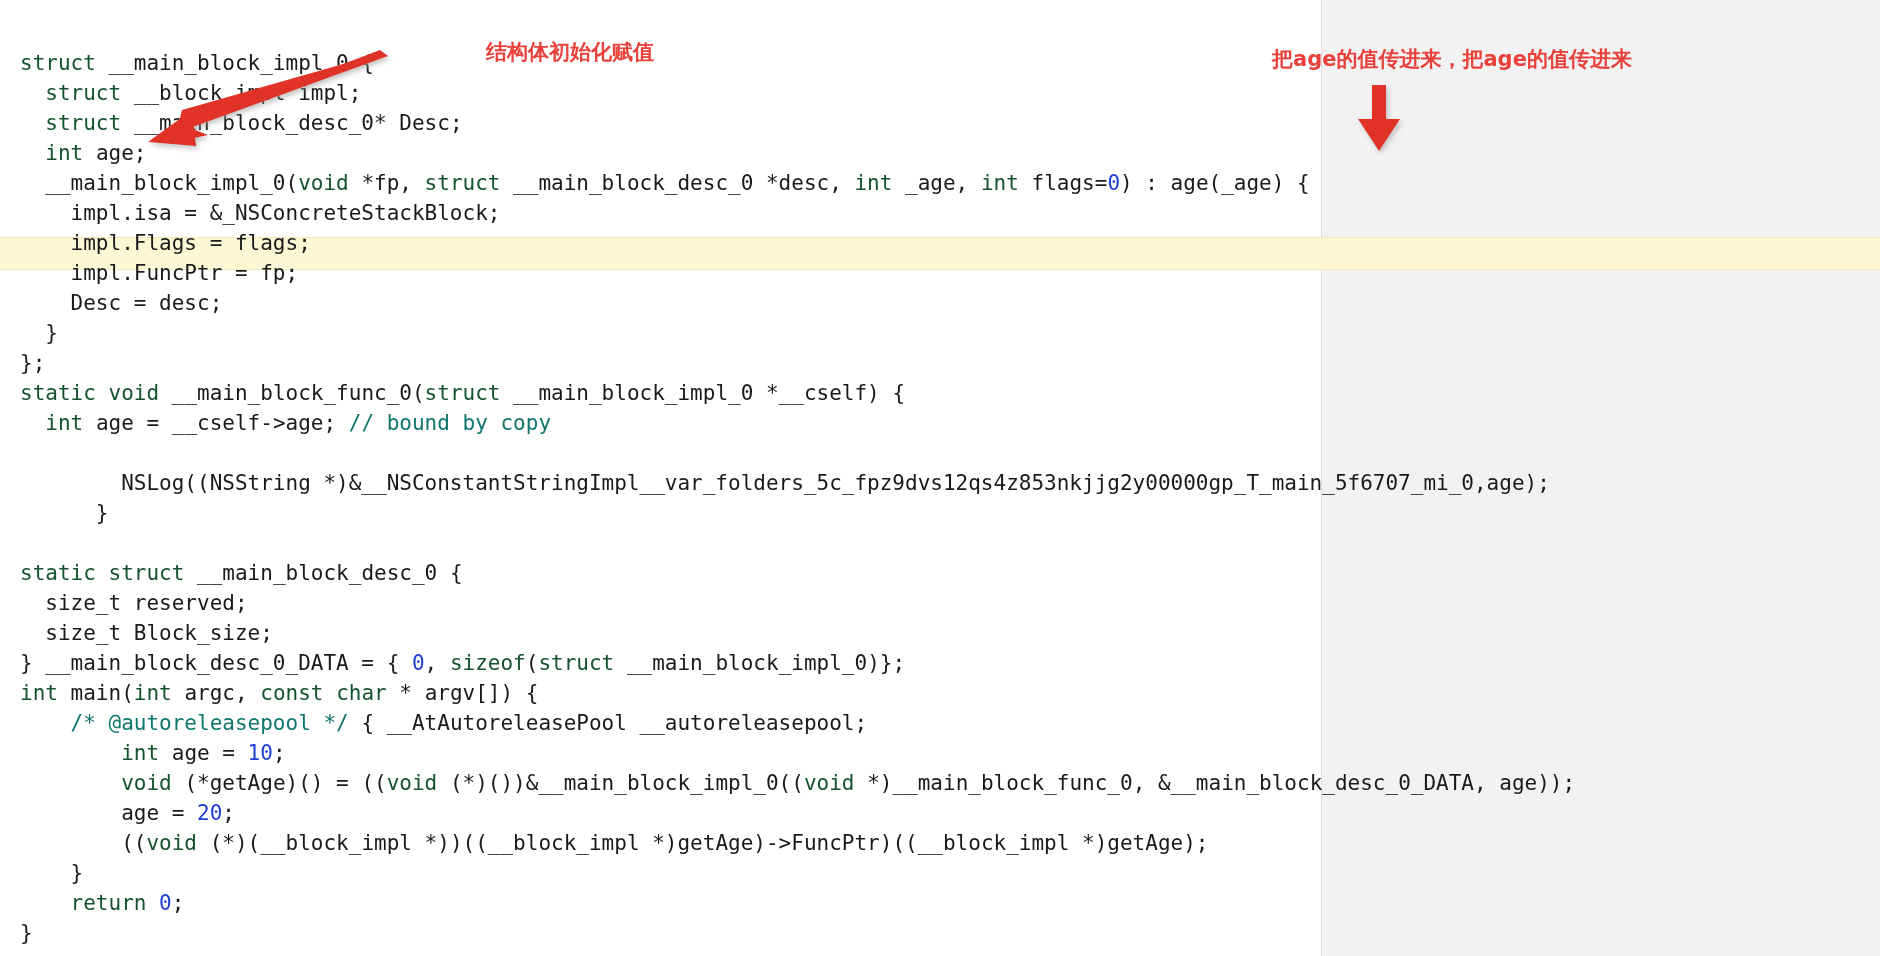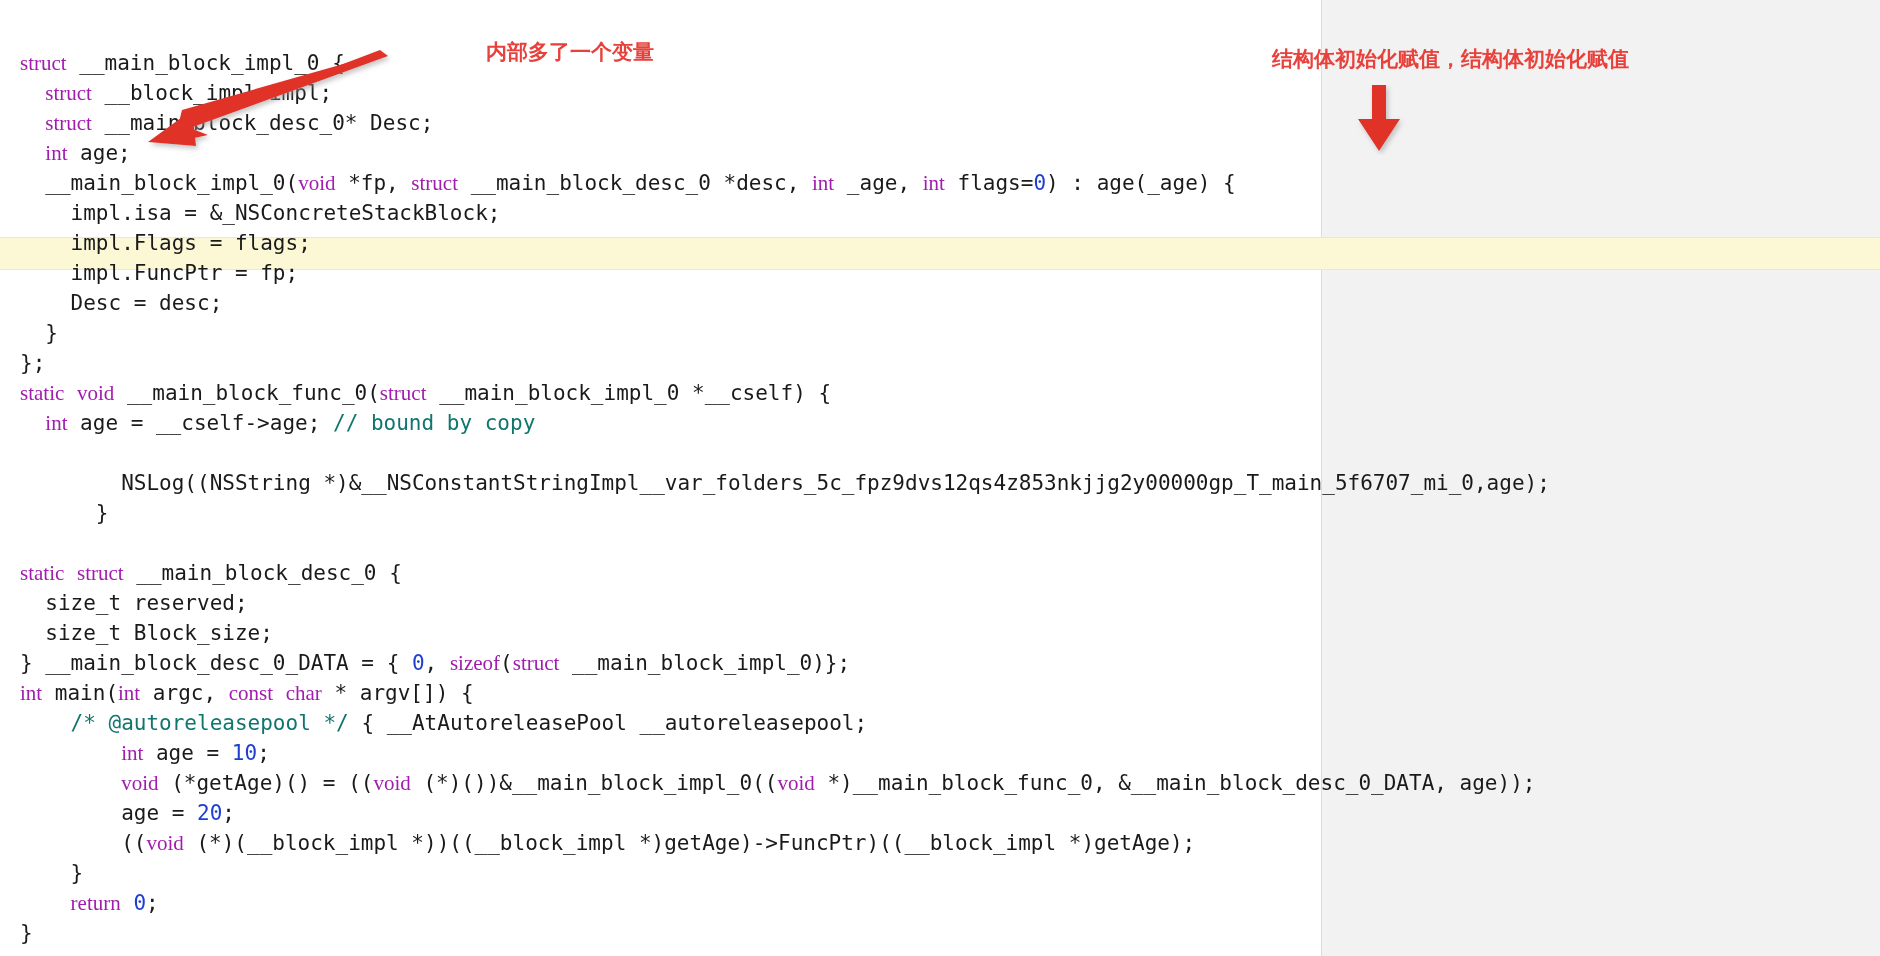--- a/index.html
+++ b/index.html
@@ -48,21 +48,21 @@
     color: #1a1a1a;
     white-space: pre;
     letter-spacing: 0px;
   }
   .ln {
     display: block;
     height: 30px;
     padding-left: 20px;
     white-space: pre;
   }
-  .kw   { color: #a21caf; font-family: Liberation Serif, serif; }
+  .kw   { color: #14532d; }
   .num  { color: #1f3fd0; }
   .cmt  { color: #0f766e; }
   .pln  { color: #1a1a1a; }
 
   
   .anno {
     position: absolute;
     color: #e8403a;
     font-family: "DejaVu Sans", "Liberation Sans", sans-serif;
     font-size: 21px;
@@ -104,16 +104,16 @@
       <filter id="shR" x="-40%" y="-20%" width="200%" height="160%">
         <feDropShadow dx="2" dy="3" stdDeviation="2.5" flood-color="#999" flood-opacity="0.55"></feDropShadow>
       </filter>
     </defs>
     <g filter="url(#shR)">
       <rect x="22" y="0" width="14" height="40" fill="#e03127"></rect>
       <path d="M 8 34 L 50 34 L 29 66 Z" fill="#e03127"></path>
     </g>
   </svg>
 
-  <div class="anno anno-left">内部多了一个变量</div>
-  <div class="anno anno-right">结构体初始化赋值，结构体初始化赋值</div>
+  <div class="anno anno-left">结构体初始化赋值</div>
+  <div class="anno anno-right">把age的值传进来，把age的值传进来</div>
 
 </div>
 
 </body></html>

